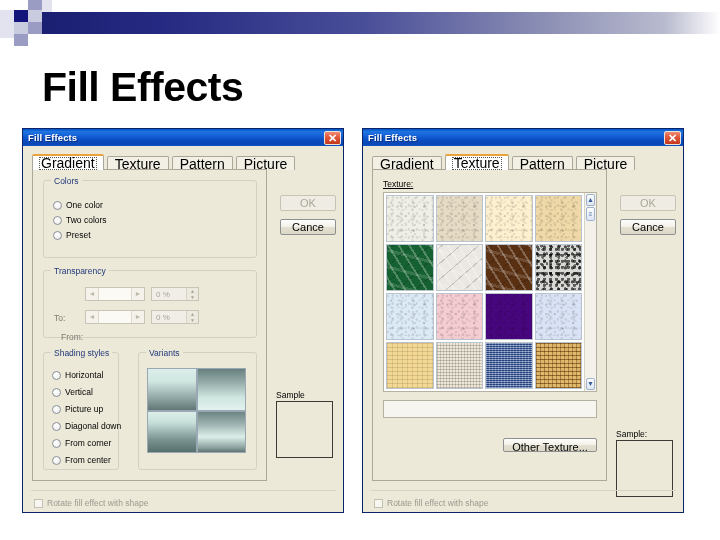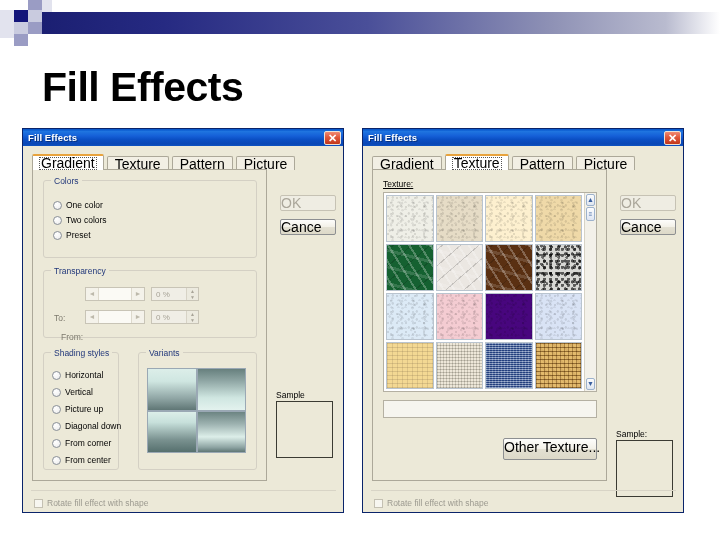--- a/index.html
+++ b/index.html
@@ -266,23 +266,23 @@
     box-sizing: border-box;
   }
 
   
   .btn {
     position: absolute;
     height: 16px;
     border: 1px solid #8d8f91;
     border-radius: 2px;
     background: linear-gradient(to bottom, #fdfdfb 0%, #f3f1e8 48%, #e3e0d2 52%, #ddd9c8 100%);
-    font-size: 14px;
+    font-size: 11px;
     line-height: 15px;
-    text-align: left;
+    text-align: center;
     color: #000;
     box-sizing: border-box;
     white-space: nowrap;
   }
   .btn.disabled {
     color: #aaa69a;
     border-color: #c6c2b4;
     background: #efedE3;
   }
 
@@ -625,21 +625,21 @@
         <div class="vscroll">
           <div class="sb-arrow">▲</div>
           <div class="sb-thumb">≡</div>
           <div class="sb-track"></div>
           <div class="sb-arrow">▼</div>
         </div>
       </div>
 
       <div class="textfield" style="left:10px; top:230px; width:214px; height:18px;"></div>
 
-      <div class="btn" style="left:130px; top:268px; width:94px; height:22px; line-height:17px;">Other Texture...</div>
+      <div class="btn" style="left:130px; top:268px; width:94px; height:14px; line-height:17px;">Other Texture...</div>
     </div>
 
     <div class="btn disabled" style="left:257px; top:49px; width:56px;">OK</div>
     <div class="btn" style="left:257px; top:73px; width:56px;">Cance</div>
 
     <div class="lbl" style="left:253px; top:283px;">Sample:</div>
     <div class="sample-box" style="left:253px; top:294px; width:57px; height:57px;"></div>
 
     <div class="divider-line" style="left:8px; top:344px; width:305px;"></div>
     <div class="checkrow" style="left:11px; top:352px;">

